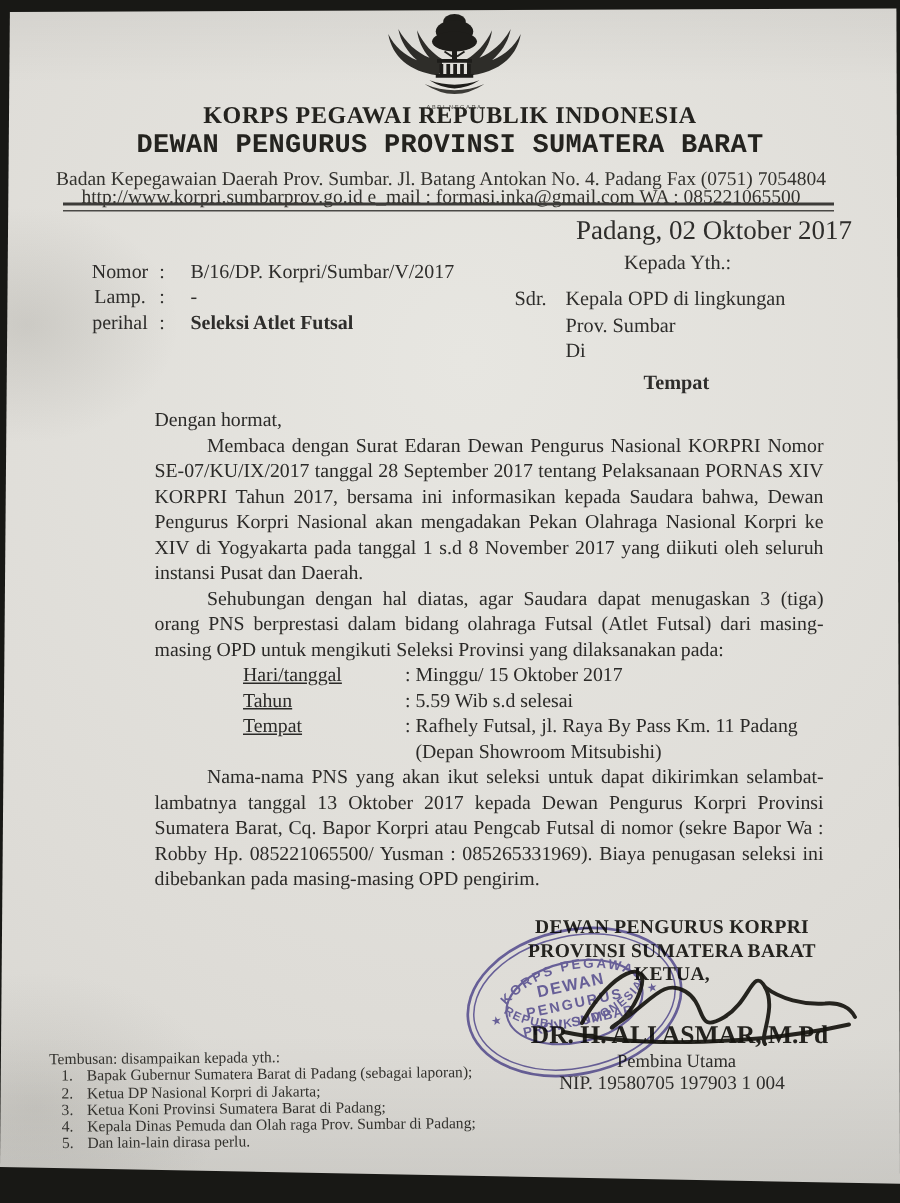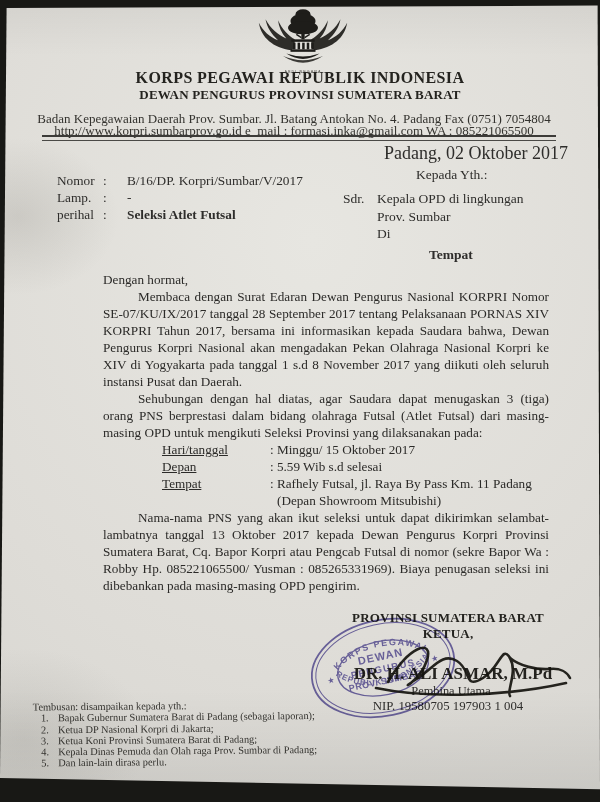--- a/index.html
+++ b/index.html
@@ -15,29 +15,29 @@
       linear-gradient(180deg, rgba(0,0,0,0.05), rgba(0,0,0,0) 7%, rgba(0,0,0,0) 86%, rgba(0,0,0,0.08)),
       radial-gradient(24% 14% at 3% 27%, rgba(110,108,100,.18), transparent 70%),
       radial-gradient(30% 16% at 4% 92%, rgba(110,108,100,.16), transparent 70%),
       radial-gradient(120% 100% at 52% 30%, #e7e6e1 0%, #dedcd7 55%, #d4d3ce 100%);
     color:#2e2d2b;
   }
   .abs{position:absolute;}
   .center{text-align:center;}
   
   .org1{left:0;right:0;top:69px;font-size:16px;font-weight:bold;letter-spacing:.4px;color:#24231f;}
-  .org2{left:0;right:0;top:87px;font-size:13px;font-weight:bold;letter-spacing:.2px;color:#24231f;}
+  .org2{left:0;right:0;top:87px;font-size:18px;font-weight:bold;letter-spacing:.2px;color:#24231f;font-family:Liberation Mono, monospace;}
   .addr{left:0;right:12px;font-size:13px;color:#33322e;}
   .addr1{top:111px;}
   .addr2{top:123px;}
   .rule{left:42px;width:514px;top:135px;height:3px;border-top:2.5px solid #3c3b38;border-bottom:1px solid #4a4946;}
   
   .dateline{left:384px;top:143px;font-size:18px;}
   .refblock{left:57px;top:172px;font-size:13.3px;}
-  .refrow{display:flex;line-height:17px;}
+  .refrow{display:flex;line-height:17px;text-align:center;}
   .reflabel{width:46px;}
   .refcolon{width:10px;}
   .refval{padding-left:14px;}
   .kepada{left:416px;top:167px;font-size:13.5px;}
   .sdr{left:343px;top:191px;font-size:13.5px;}
   .rcpt1{left:377px;top:191px;font-size:13.5px;}
   .rcpt2{left:377px;top:209px;font-size:13.5px;}
   .rcpt3{left:377px;top:226px;font-size:13.5px;}
   .rcpt4{left:429px;top:247px;font-size:13.5px;font-weight:bold;}
   
@@ -132,21 +132,21 @@
     <p>Dengan hormat,</p>
     <p class="indent">Membaca dengan Surat Edaran Dewan Pengurus Nasional KORPRI Nomor SE-07/KU/IX/2017 tanggal 28 September 2017 tentang Pelaksanaan PORNAS XIV KORPRI Tahun 2017, bersama ini informasikan kepada Saudara bahwa, Dewan Pengurus Korpri Nasional akan mengadakan Pekan Olahraga Nasional Korpri ke XIV di Yogyakarta pada tanggal 1 s.d 8 November 2017 yang diikuti oleh seluruh instansi Pusat dan Daerah.</p>
     <p class="indent">Sehubungan dengan hal diatas, agar Saudara dapat menugaskan 3 (tiga) orang PNS berprestasi dalam bidang olahraga Futsal (Atlet Futsal) dari masing-masing OPD untuk mengikuti Seleksi Provinsi yang dilaksanakan pada:</p>
     <div class="schedrow">
       <span class="sp1"></span>
       <span class="schedlabel">Hari/tanggal</span>
       <span class="schedval">: Minggu/ 15 Oktober 2017</span>
     </div>
     <div class="schedrow">
       <span class="sp1"></span>
-      <span class="schedlabel">Depan</span>
+      <span class="schedlabel">Tahun</span>
       <span class="schedval">: 5.59 Wib s.d selesai</span>
     </div>
     <div class="schedrow">
       <span class="sp1"></span>
       <span class="schedlabel">Tempat</span>
       <span class="schedval">: Rafhely Futsal, jl. Raya By Pass Km. 11 Padang</span>
     </div>
     <div class="schedrow">
       <span class="sp1"></span>
       <span class="schedlabel"></span>
@@ -172,20 +172,21 @@
       <textPath href="#arcBot" startOffset="50%" text-anchor="middle">REPUBLIK INDONESIA</textPath>
     </text>
     <text x="-57" y="4" font-size="8" fill="#584ea2">★</text>
     <text x="49" y="4" font-size="8" fill="#584ea2">★</text>
     <text x="0" y="-8" text-anchor="middle" font-family="Liberation Sans, sans-serif" font-size="11" font-weight="bold" fill="#584ea2" letter-spacing="1">DEWAN</text>
     <text x="0" y="4" text-anchor="middle" font-family="Liberation Sans, sans-serif" font-size="9.5" font-weight="bold" fill="#584ea2" letter-spacing="1.5">PENGURUS</text>
     <text x="0" y="16" text-anchor="middle" font-family="Liberation Sans, sans-serif" font-size="9" font-weight="bold" fill="#584ea2" letter-spacing=".5">PROV. SUMBAR</text>
   </svg>
 
   <div class="abs sigblock">
+    <div class="sigorg">DEWAN PENGURUS KORPRI</div>
     <div class="sigorg">PROVINSI SUMATERA BARAT</div>
     <div class="sigorg">KETUA,</div>
     <div class="signame">DR. H. ALI ASMAR, M.Pd</div>
     <div class="sigrank">Pembina Utama</div>
     <div class="signip">NIP. 19580705 197903 1 004</div>
   </div>
 
   <svg class="abs sigsvg" viewBox="0 0 205 68">
     <g fill="none" stroke="#15140f" stroke-width="2.6" stroke-linecap="round" opacity=".92">
       <path d="M20,46 C40,10 66,2 59,24 C52,46 28,56 47,44 C66,32 74,16 89,25 C104,34 95,54 115,42 C132,32 134,8 142,22 C150,36 138,56 142,60"></path>

